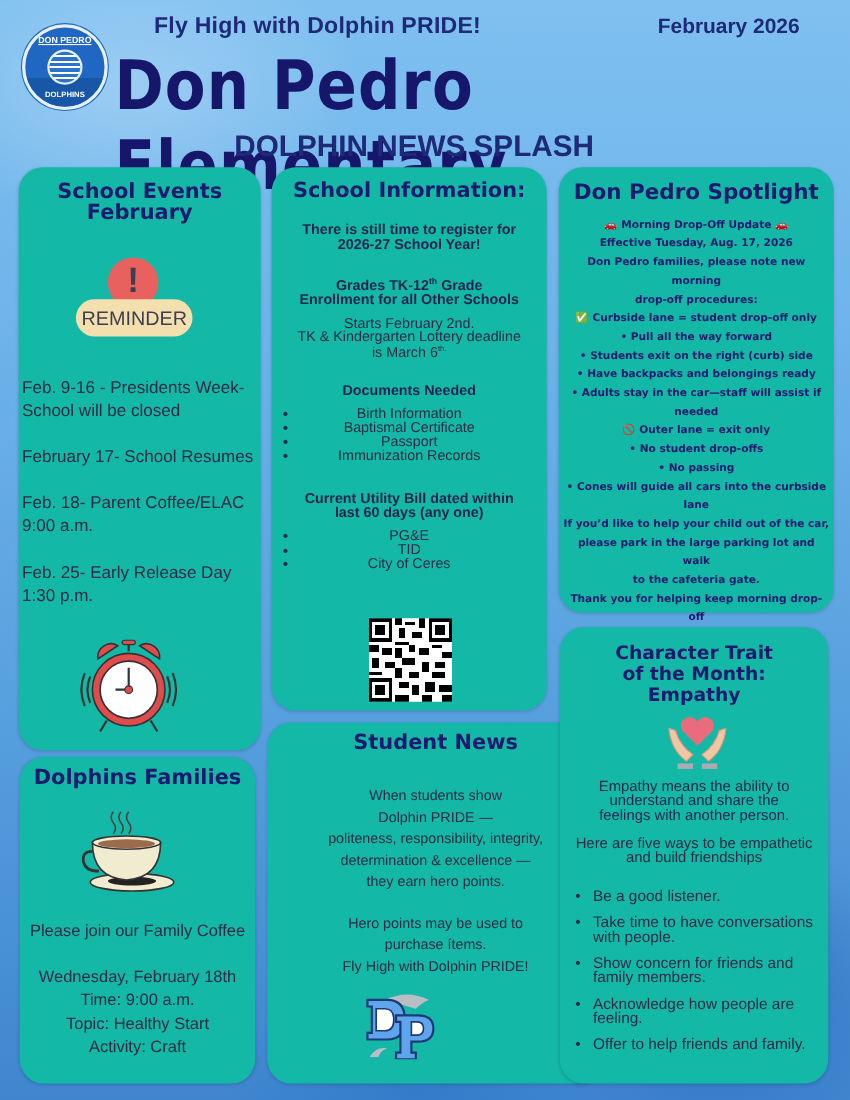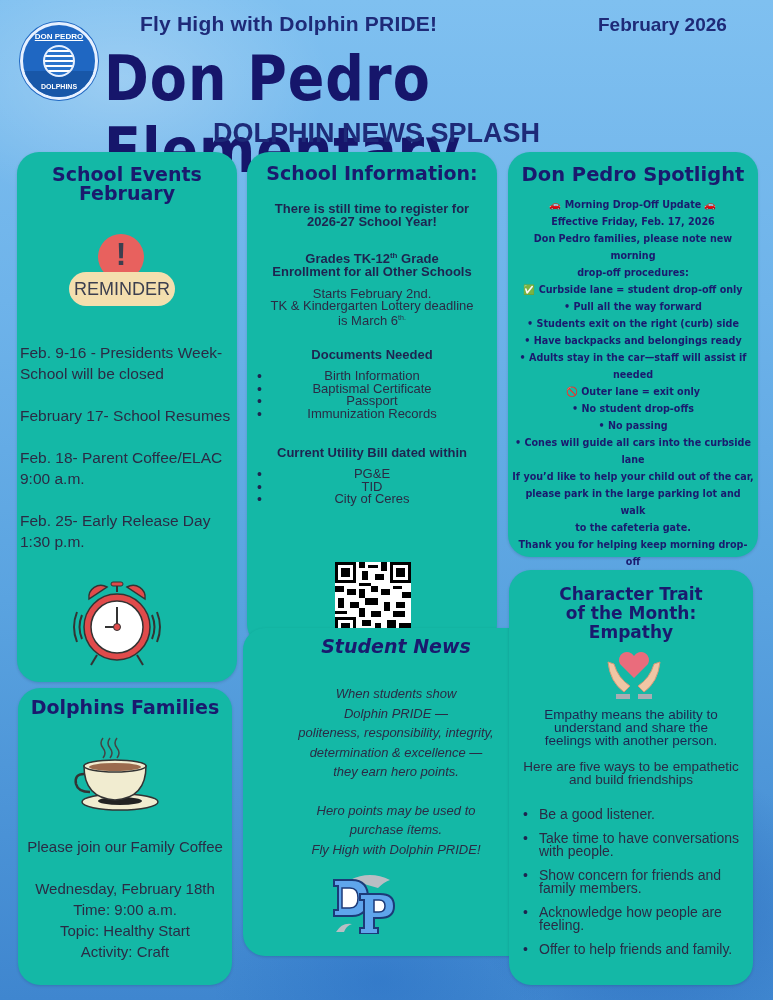--- a/index.html
+++ b/index.html
@@ -49,21 +49,21 @@
   #info { left: 247px; top: 152px; width: 250px; height: 494px; }
   #info .ctitle { font-size: 19px; margin-top: 12px; }
   .info-block { position: absolute; left: 0; width: 100%; text-align: center; color: #1e2450; }
   .b { font-weight: bold; font-size: 13px; line-height: 13px; }
   .n { font-size: 13px; line-height: 12px; color: #2b2b45; }
   .blist { list-style: none; font-size: 13px; line-height: 12.5px; color: #2b2b45; }
   .blist li { position: relative; text-align: center; }
   .blist li::before { content: "•"; position: absolute; left: 10px; color: #1e2450; font-size: 14px; }
   .qr { position: absolute; left: 88px; top: 410px; width: 76px; height: 76px; }
 
-  #news { left: 243px; top: 628px; width: 306px; height: 328px; font-style: italic; }
+  #news { left: 243px; top: 657px; width: 306px; height: 328px; }
   #news .ctitle { font-size: 19px; margin-top: 9px; }
   .news-text { position: absolute; left: 0; width: 100%; text-align: center; top: 56px; font-size: 13px; color: #2b2b45; line-height: 19.5px; }
   .news-text .gap { height: 19px; }
   .dp { position: absolute; left: 87px; top: 244px; width: 70px; height: 62px; }
 
   
   #spot { left: 508px; top: 152px; width: 250px; height: 405px; }
   #spot .ctitle { font-size: 19.5px; margin-top: 13px; }
   .spot-text { position: absolute; left: 0; width: 100%; text-align: center; top: 44px; font-family: "DejaVu Sans", sans-serif; font-weight: bold; font-size: 9.6px; color: #1a1a6e; line-height: 17px; padding: 0 4px; }
 
@@ -167,20 +167,21 @@
     <div class="b">Documents Needed</div>
     <ul class="blist" style="margin-top:9px;">
       <li>Birth Information</li>
       <li>Baptismal Certificate</li>
       <li>Passport</li>
       <li>Immunization Records</li>
     </ul>
   </div>
   <div class="info-block" style="top:294px;">
     <div class="b">Current Utility Bill dated within</div>
+    <div class="b">last 60 days (any one)</div>
     <ul class="blist" style="margin-top:9px;">
       <li>PG&amp;E</li>
       <li>TID</li>
       <li>City of Ceres</li>
     </ul>
   </div>
   <svg class="qr" viewBox="0 0 25 25" shape-rendering="crispEdges">
     <rect width="25" height="25" fill="#fff"></rect>
     <g fill="#000">
       <rect x="0" y="0" width="7" height="7"></rect>
@@ -245,21 +246,21 @@
     <path d="M30 22 h20 q14 0 14 12 q0 12 -14 12 h-6 v10 h4 v6 h-18 v-6 h4 v-28 h-4 z" fill="#5fa5ec" stroke="#1c3a78" stroke-width="2"></path>
     <path d="M44 28 v12 h5 q6 0 6 -6 q0 -6 -6 -6 z" fill="#fff" stroke="#1c3a78" stroke-width="1.5"></path>
     <path d="M6 60 q6 -10 16 -8 q-6 2 -8 8 z" fill="#b9bec4"></path>
   </svg>
 </div>
 
 <div class="card" id="spot">
   <div class="ctitle">Don Pedro Spotlight</div>
   <div class="spot-text">
     <div>🚗 Morning Drop-Off Update 🚗</div>
-    <div>Effective Friday, Feb. 17, 2026</div>
+    <div>Effective Tuesday, Aug. 17, 2026</div>
     <div>Don Pedro families, please note new morning</div>
     <div>drop-off procedures:</div>
     <div>✅ Curbside lane = student drop-off only</div>
     <div>• Pull all the way forward</div>
     <div>• Students exit on the right (curb) side</div>
     <div>• Have backpacks and belongings ready</div>
     <div>• Adults stay in the car—staff will assist if</div>
     <div>needed</div>
     <div>🚫 Outer lane = exit only</div>
     <div>• No student drop-offs</div>

